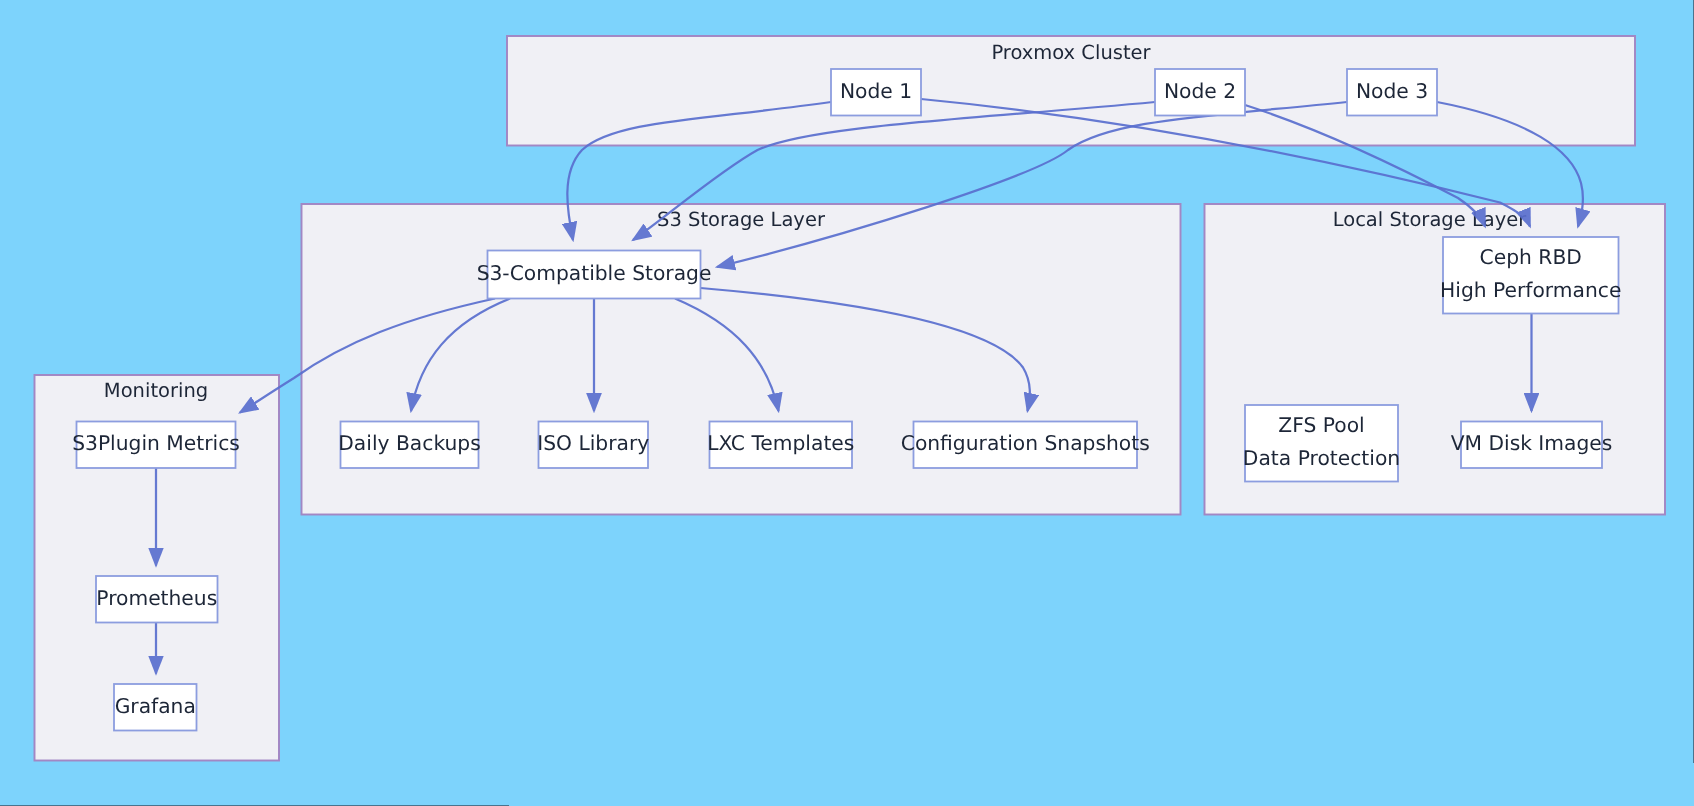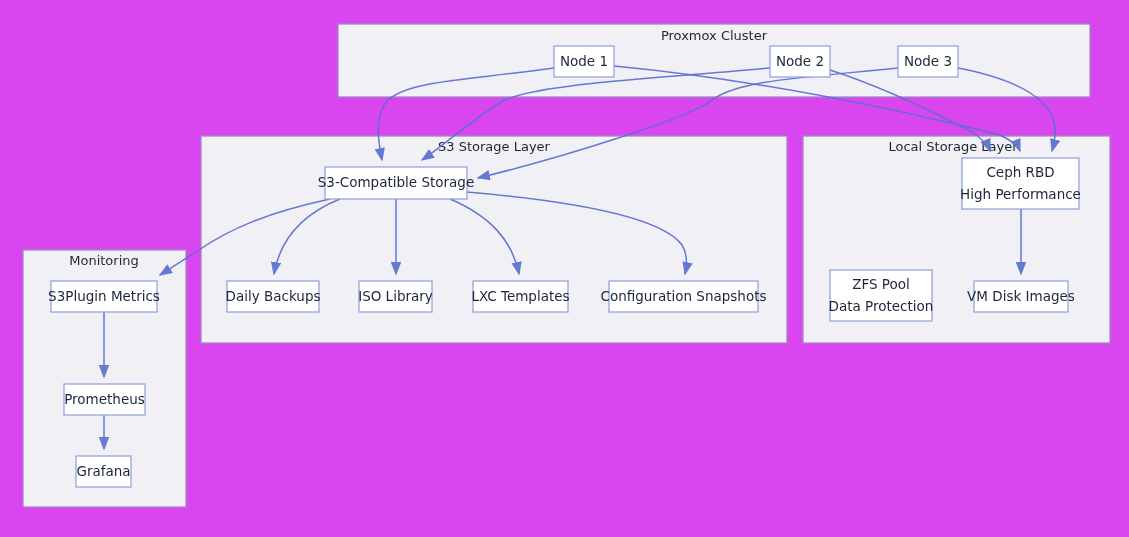--- a/index.html
+++ b/index.html
@@ -4,21 +4,21 @@
 <style>
   html, body {
     margin: 0;
     padding: 0;
     background: #222d3a;
   }
   #canvas {
     position: relative;
     width: 1129px;
     height: 537px;
-    background: #d946ef;
+    background: #7dd3fc;
     font-family: "DejaVu Sans", sans-serif;
     overflow: hidden;
   }
   svg.layer {
     position: absolute;
     top: 0; left: 0;
     width: 1129px;
     height: 537px;
   }
   .cluster-rect {

